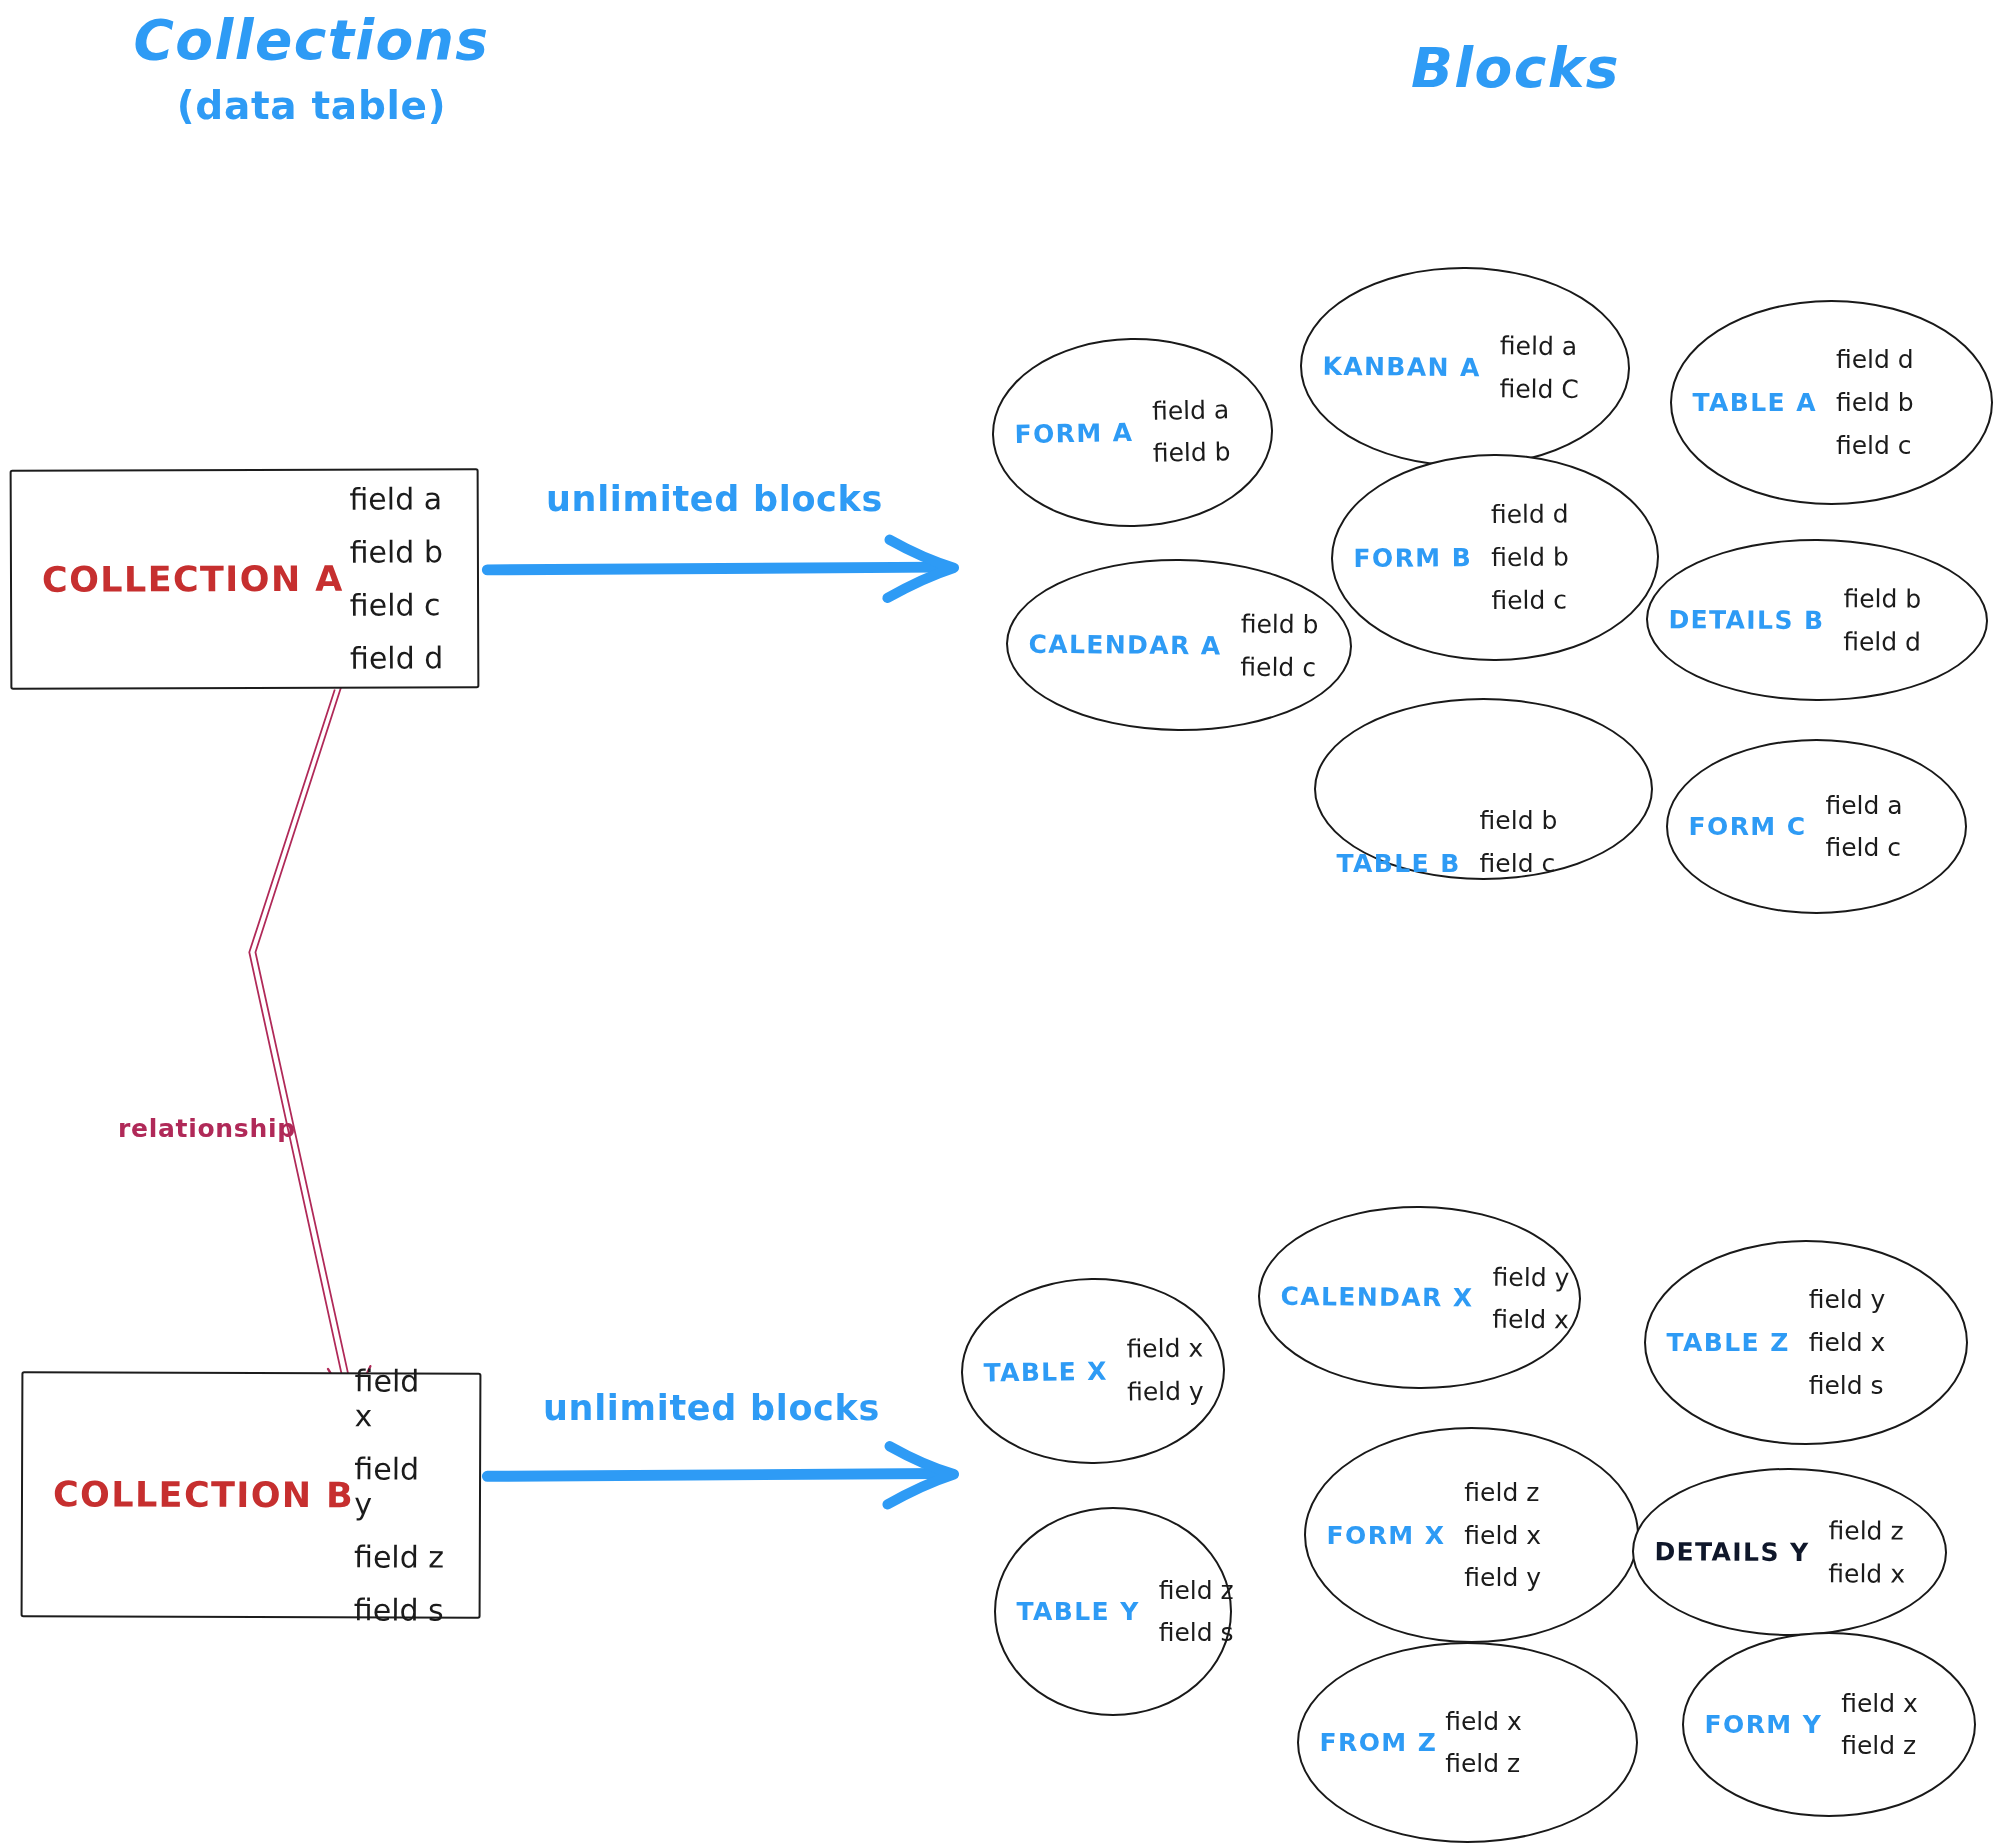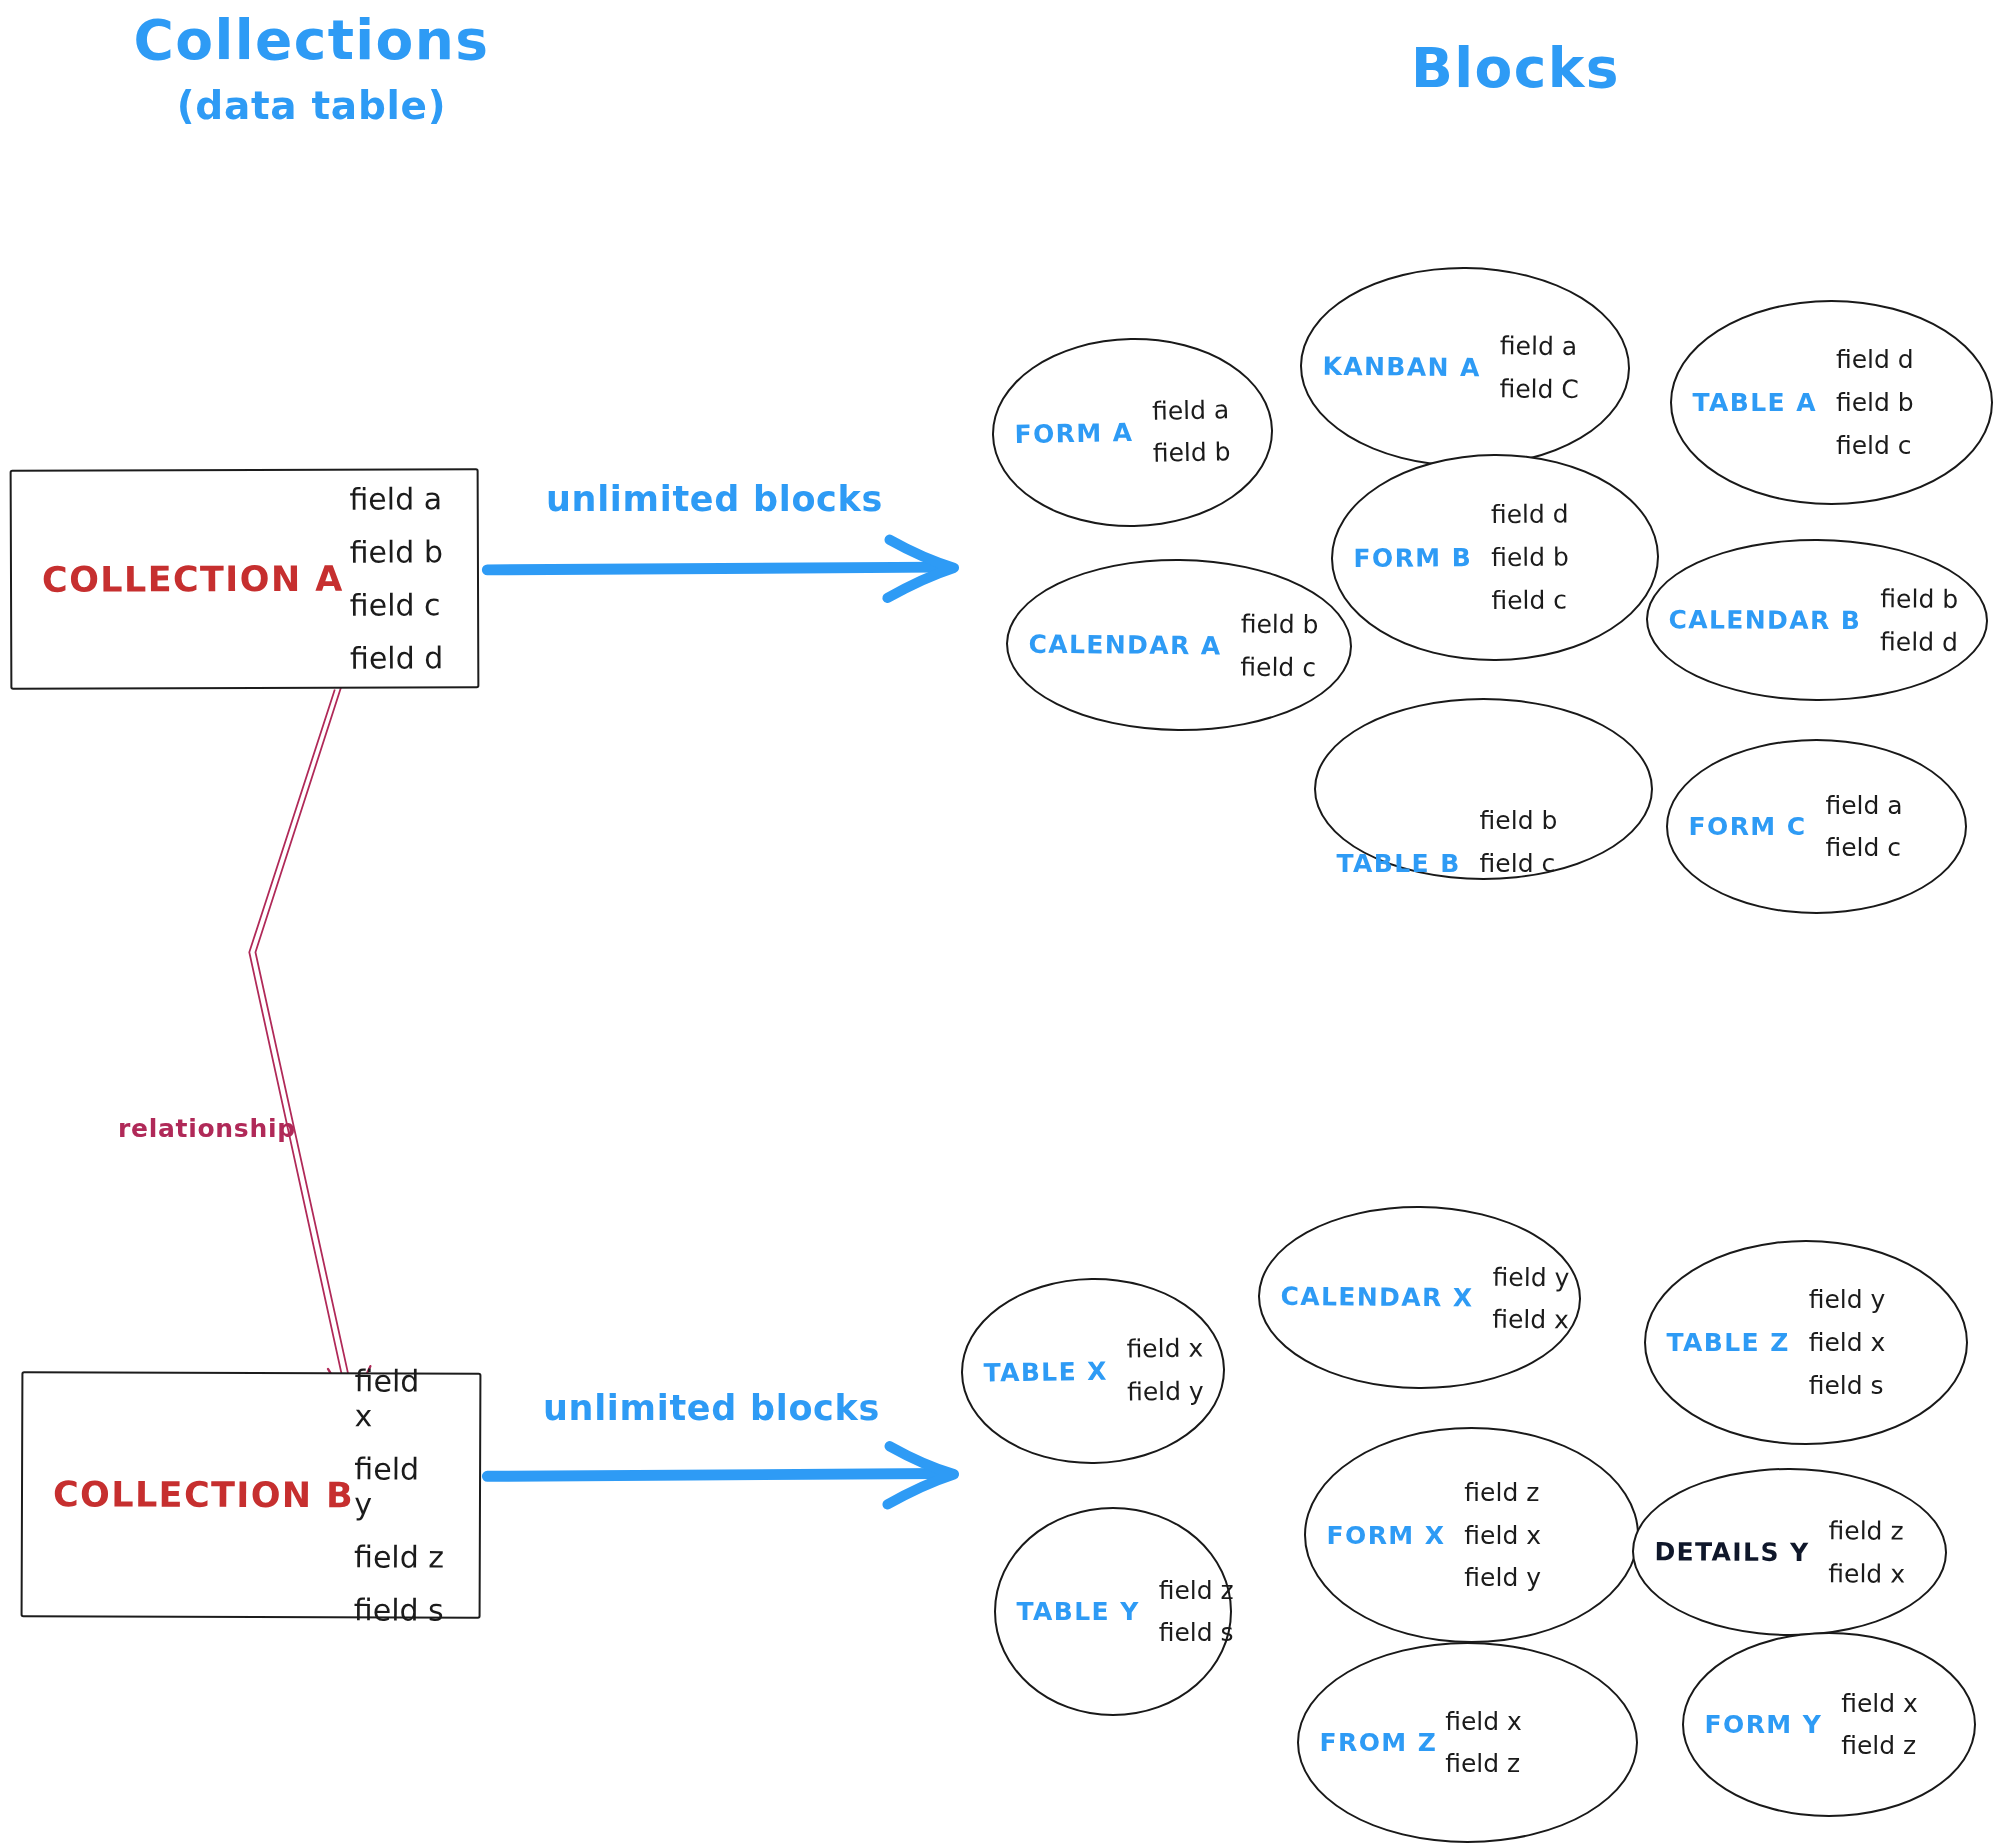--- a/index.html
+++ b/index.html
@@ -1,21 +1,21 @@
 <!DOCTYPE html>
 <html style="font-size:11px"><head>
 <meta charset="utf-8">
 <style>
   html,body { margin:0; padding:0; background:#ffffff; }
   #canvas {
     position:relative; width:2005px; height:1843px; background:#ffffff;
     overflow:hidden; font-family:"DejaVu Sans", sans-serif; color:#1b1b1b;
   }
   .titleblock { position:absolute; text-align:center; color:#2e9bf5; }
-  .title   { font-size:55px; font-weight:bold; letter-spacing:1.4px; }
+  .title   { font-size:55px; font-weight:bold; letter-spacing:1.4px;font-style:italic; }
   .subtitle{ font-size:39px; font-weight:bold; margin-top:11px; letter-spacing:0.7px;text-align:center; }
 
   .cbox {
     position:absolute; border:2.7px solid #1c1c1c; border-radius:2.7px;
     background:#fff; display:flex; align-items:center; box-sizing:border-box;
   }
   .cname {
     color:#c62f2f; font-size:35px; font-weight:bold; letter-spacing:1.4px;
     margin-left:30px; white-space:nowrap;
   }
@@ -126,21 +126,21 @@
       </div>
       <div class="ellipse" style="left: 1331px; top: 454px; width: 328px; height: 207px; transform: rotate(-0.4deg);">
         <span class="elabel">FORM B</span>
         <div class="efields">
           <span>field d</span>
           <span>field b</span>
           <span>field c</span>
         </div>
       </div>
       <div class="ellipse" style="left: 1646px; top: 539px; width: 342px; height: 162px; transform: rotate(0.3deg);">
-        <span class="elabel">CALENDAR B</span>
+        <span class="elabel">DETAILS B</span>
         <div class="efields">
           <span>field b</span>
           <span>field d</span>
         </div>
       </div>
       <div class="ellipse" style="left: 1314px; top: 698px; width: 339px; height: 182px; transform: rotate(0deg); align-items: flex-end;">
         <span class="elabel">TABLE B</span>
         <div class="efields">
           <span>field b</span>
           <span>field c</span>

